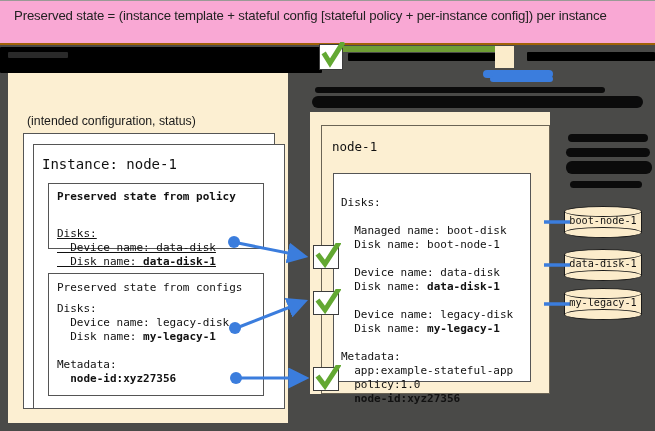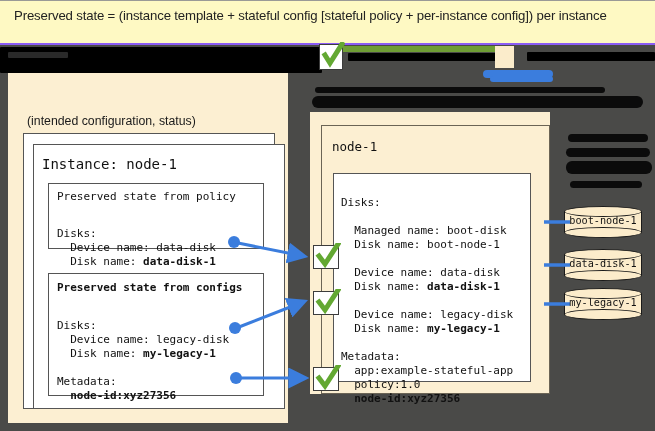--- a/index.html
+++ b/index.html
@@ -5,22 +5,22 @@
   html,body{margin:0;padding:0;}
   body{
     width:655px;height:431px;
     background:#4a4a48;
     font-family:"Liberation Sans", sans-serif;
     overflow:hidden;position:relative;
   }
   
   #caption-bar{
     position:absolute;left:0;top:0;width:655px;height:45px;
-    background:#fef9c3;
-    border-bottom:2px solid #8b5cf6;
+    background:#f9a8d4;
+    border-bottom:2px solid #a16207;
     box-sizing:border-box;
   }
   #caption-bar .caption-text{
     position:absolute;left:14px;top:8px;
     font-size:13.2px;color:#222;white-space:nowrap;
     letter-spacing:-0.15px;
   }
   #top-hairline{
     position:absolute;left:0;top:0;width:655px;height:1px;background:#9a9a96;
   }
@@ -130,29 +130,29 @@
   <div><b>autogenerated</b></div>
 </div>
 
 <div class="box-white" style="left:23px;top:133px;width:252px;height:276px;"></div>
 
 <div class="box-white" style="left:33px;top:144px;width:252px;height:265px;"></div>
 
 <div class="code-block" style="left:42px;top:157px;font-size:14px;">Instance: node-1</div>
 
 <div class="box-white" style="left:48px;top:183px;width:216px;height:66px;"></div>
-<div class="code-block" style="left:57px;top:190px;font-weight:normal;">Preserved state from policy</div>
-<div class="code-block" style="left:57px;top:213px;">
+<div class="code-block" style="left:57px;top:190px;font-weight:bold;">Preserved state from policy</div>
+<div class="code-block" style="left:57px;top:213px;text-decoration:underline;">
 <span>Disks:</span>
 <span>  Device name: data-disk</span>
 <span>  Disk name: </span><b>data-disk-1</b></div>
 
 <div class="box-white" style="left:48px;top:273px;width:216px;height:123px;"></div>
-<div class="code-block" style="left:57px;top:281px;font-weight:bold;">Preserved state from configs</div>
-<div class="code-block" style="left:57px;top:305px;">
+<div class="code-block" style="left:57px;top:281px;font-weight:normal;">Preserved state from configs</div>
+<div class="code-block" style="left:57px;top:288px;">
 <span>Disks:</span>
 <span>  Device name: legacy-disk</span>
 <span>  Disk name: </span><b>my-legacy-1</b>
 
 <span>Metadata:</span>
 <b>  node-id:xyz27356</b></div>
 
 <div class="panel-cream" style="left:310px;top:112px;width:240px;height:282px;"></div>
 <div class="box-cream" style="left:321px;top:125px;width:229px;height:269px;"></div>
 

